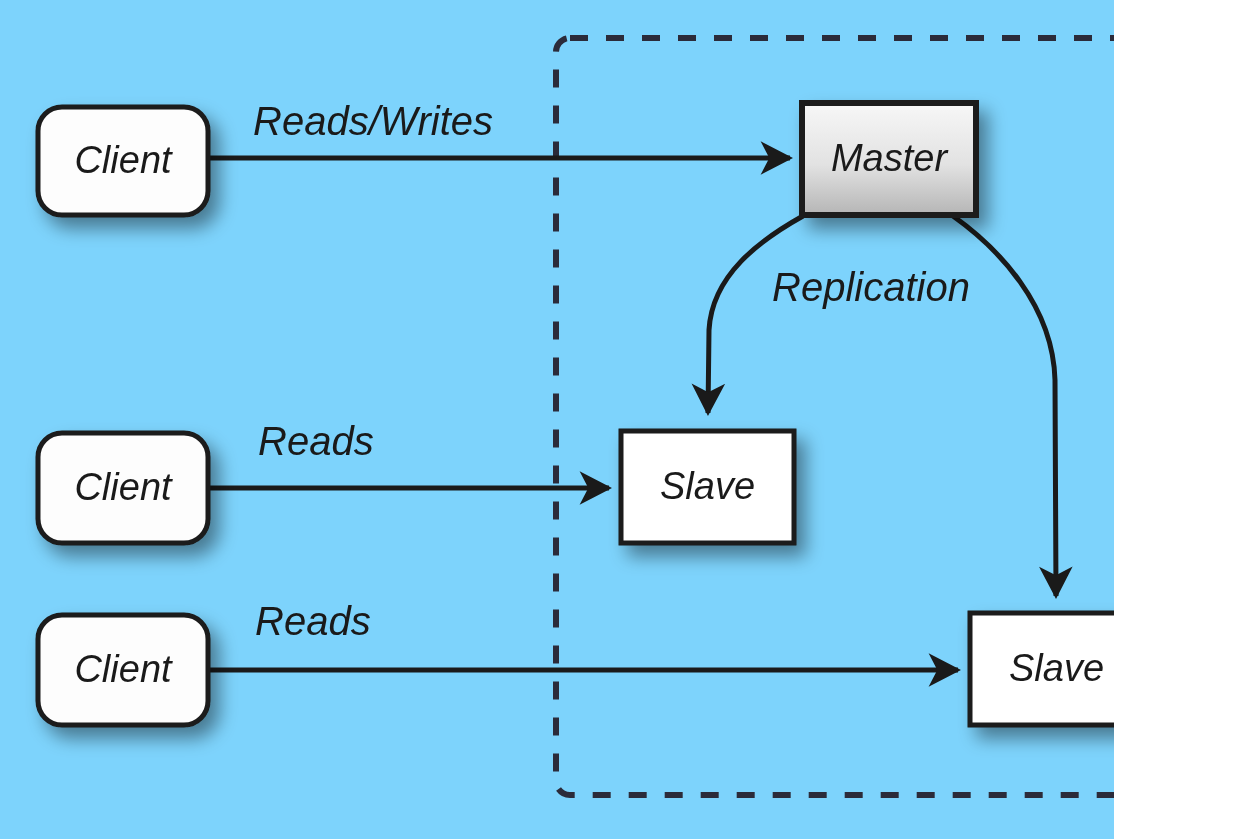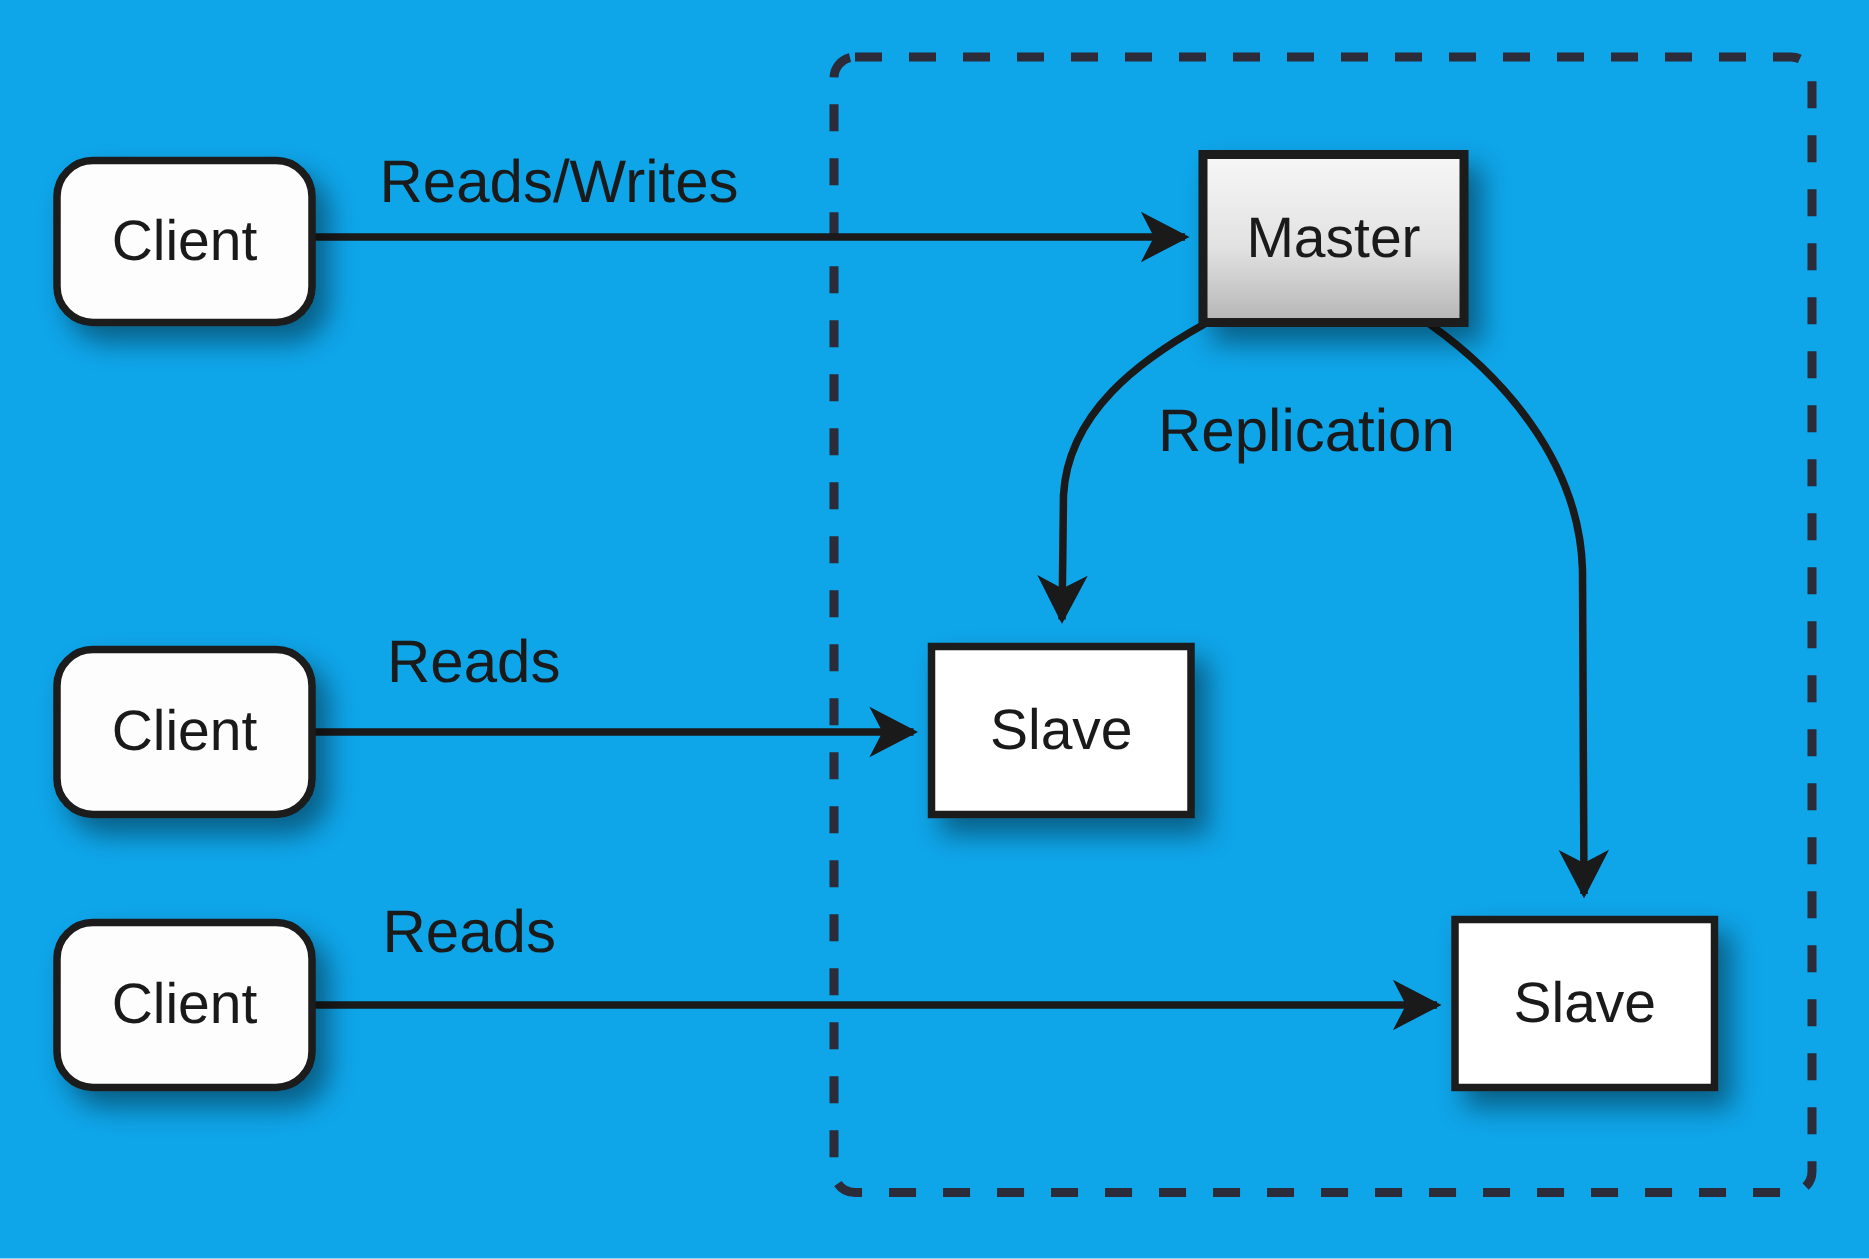--- a/index.html
+++ b/index.html
@@ -6,24 +6,25 @@
   html, body {
     margin: 0;
     padding: 0;
     background: #ffffff;
   }
   body {
     font-family: "Liberation Sans", "DejaVu Sans", sans-serif;
   }
   #canvas {
     position: relative;
-    width: 1246px;
+    width: 1114px;
     height: 839px;
-    background: #0ea5e9;
+    background: #7dd3fc;
     overflow: hidden;
+    font-style: italic;
   }
   #diagram-svg {
     position: absolute;
     left: 0;
     top: 0;
     width: 1246px;
     height: 839px;
   }
   .node-label {
     font-family: "Liberation Sans", "DejaVu Sans", sans-serif;

